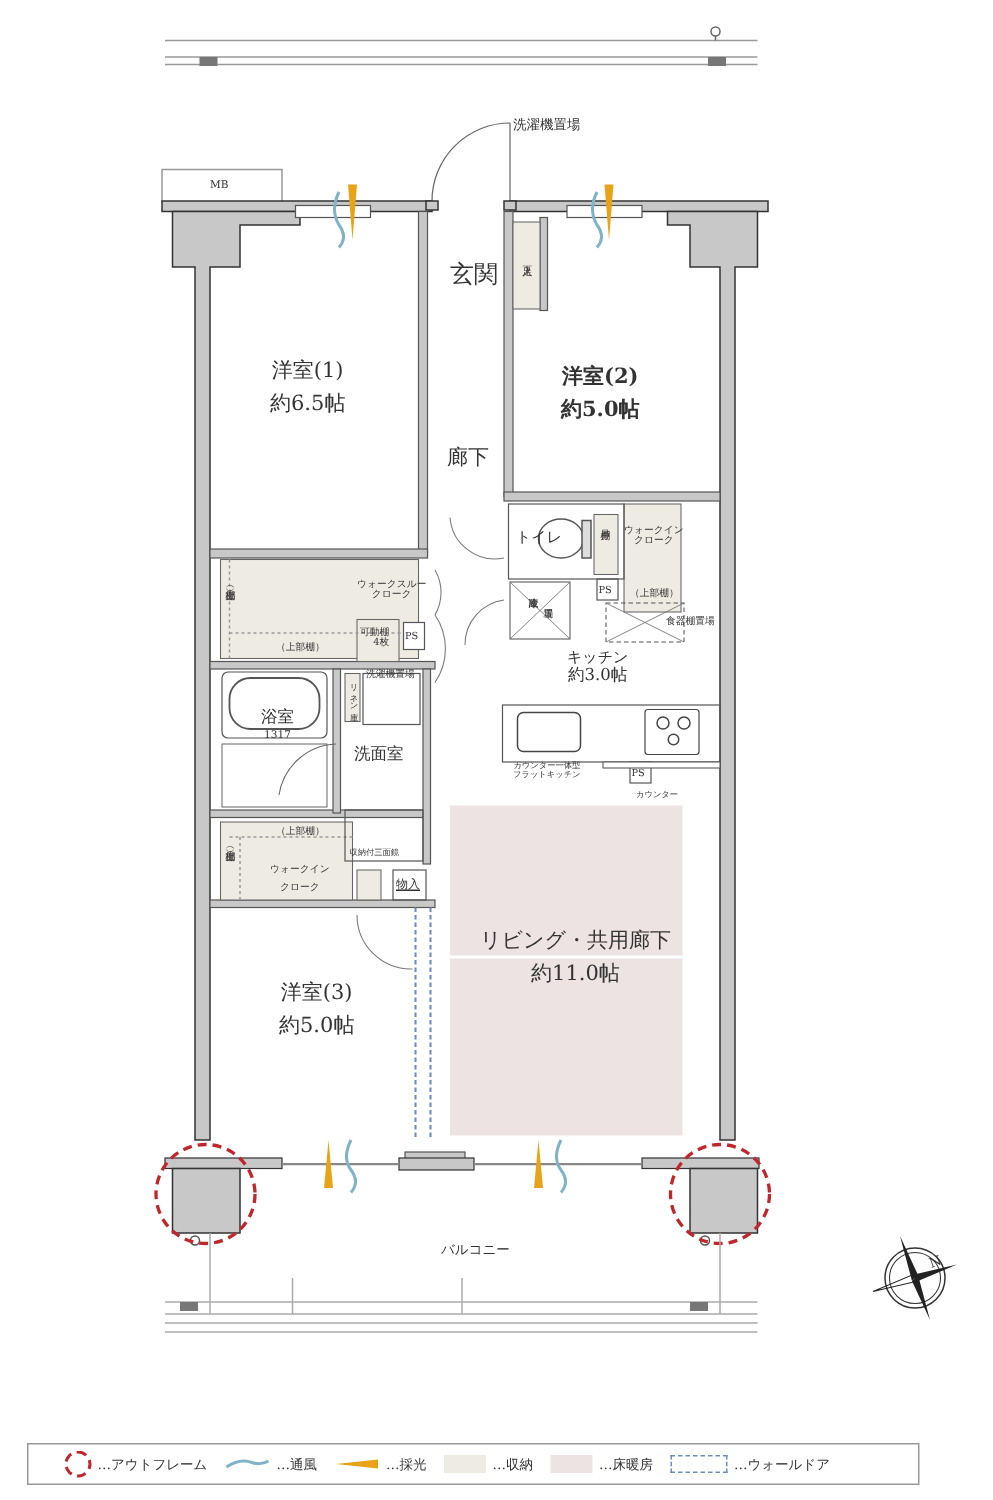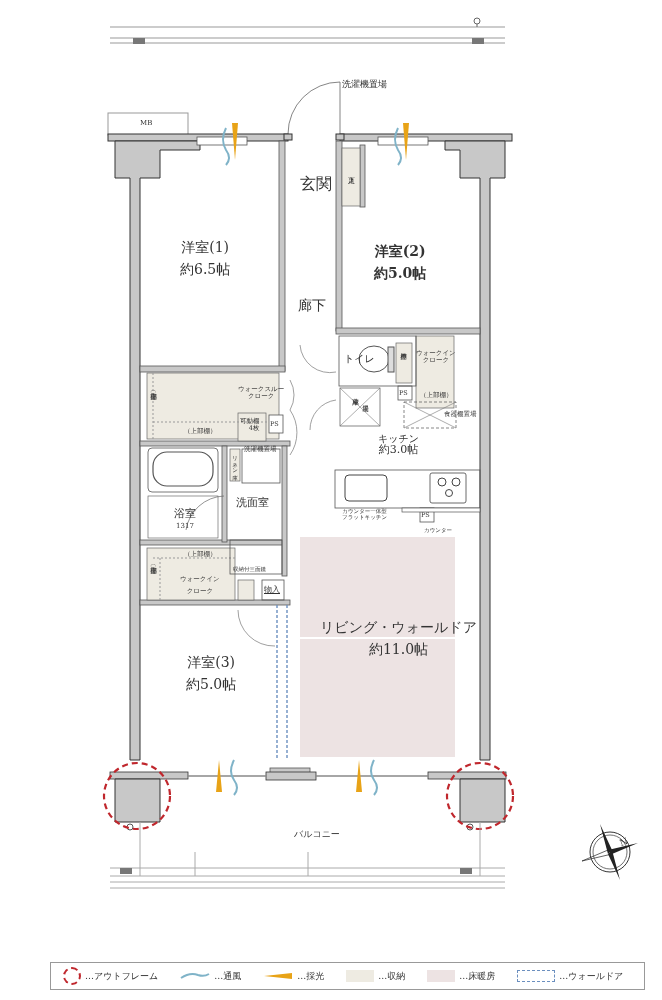--- a/index.html
+++ b/index.html
@@ -4,21 +4,21 @@
 <style>
   html,body{margin:0;padding:0;background:#fff;}
   body{width:662px;height:1000px;position:relative;overflow:hidden;font-family:"DejaVu Serif","Liberation Serif",serif;color:#333;}
   svg{position:absolute;left:0;top:0;}
   .lbl{position:absolute;white-space:nowrap;color:#333;line-height:1;}
   .room{font-size:14px;text-align:center;}
   .room .sub{display:block;margin-top:8px;}
   .small{font-size:8px;text-decoration:underline;}
   .tiny{font-size:6.5px;}
   .vert{writing-mode:vertical-rl;}
-  .legend{position:absolute;left:18px;top:962px;width:595px;height:28px;border:1px solid #999;box-sizing:border-box;display:flex;align-items:center;gap:22px;padding-left:12px;font-size:9px;margin-left:32px;}
+  .legend{position:absolute;left:18px;top:962px;width:595px;height:28px;border:1px solid #999;box-sizing:border-box;display:flex;align-items:center;gap:12px;padding-left:24px;font-size:9px;}
   .lg-item{display:flex;align-items:center;gap:4px;}
   .sw{display:inline-block;width:28px;height:12px;}
 </style>
 </head>
 <body>
 
 <svg width="662" height="1000" viewBox="0 0 662 1000">
 
   <g stroke="#999" stroke-width="1" fill="none">
     <line x1="110" y1="27" x2="505" y2="27"></line>
@@ -205,28 +205,28 @@
 </div>
 <div class="lbl room" style="left:374px;top:244px;font-weight:bold;">
   <span>洋室(2)</span>
   <span class="sub">約5.0帖</span>
 </div>
 <div class="lbl room" style="left:186px;top:655px;">
   <span>洋室(3)</span>
   <span class="sub">約5.0帖</span>
 </div>
 <div class="lbl room" style="left:320px;top:620px;">
-  <span>リビング・ウォールドア</span>
+  <span>リビング・共用廊下</span>
   <span class="sub">約11.0帖</span>
 </div>
 <div class="lbl" style="left:378px;top:434px;font-size:10px;text-align:center;">
   <span>キッチン</span><br>
   <span style="font-size:11px;">約3.0帖</span>
 </div>
-<div class="lbl" style="left:174px;top:508px;font-size:11px;text-align:center;">
+<div class="lbl" style="left:174px;top:472px;font-size:11px;text-align:center;">
   <span>浴室</span><br>
   <span style="font-size:7px;">1317</span>
 </div>
 <div class="lbl" style="left:236px;top:497px;font-size:11px;text-align:right;">洗面室</div>
 <div class="lbl" style="left:300px;top:176px;font-size:16px;font-family:Liberation Serif, serif;">玄関</div>
 <div class="lbl" style="left:298px;top:298px;font-size:14px;">廊下</div>
 <div class="lbl" style="left:344px;top:354px;font-size:10px;">トイレ</div>
 <div class="lbl" style="left:294px;top:830px;font-size:9px;">バルコニー</div>
 <div class="lbl" style="left:342px;top:80px;font-size:9px;">洗濯機置場</div>
 <div class="lbl" style="left:140px;top:120px;font-size:7px;text-align:right;">MB</div>

